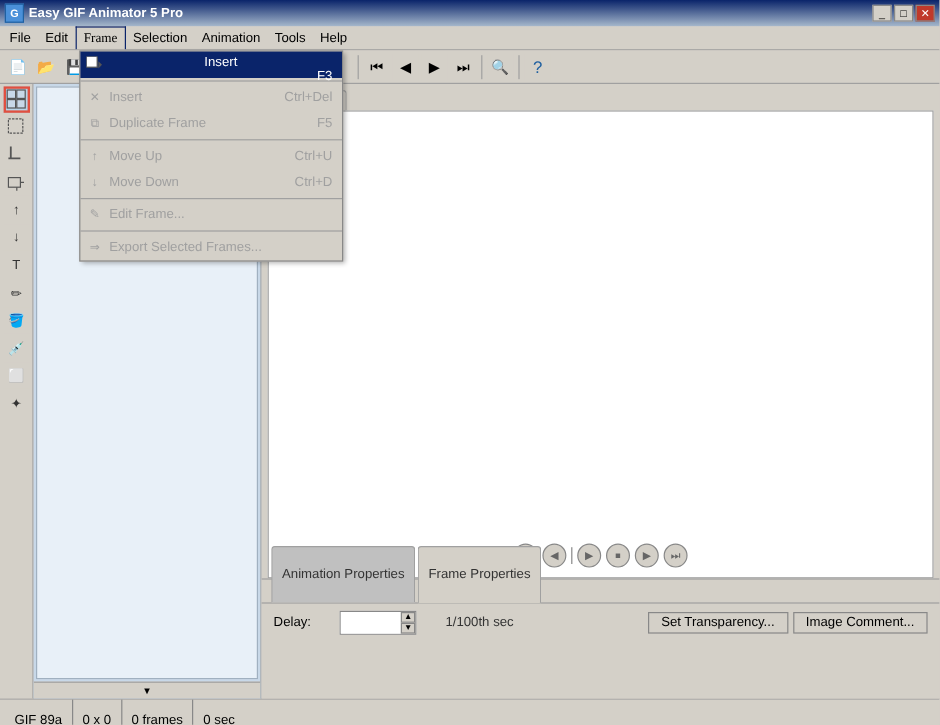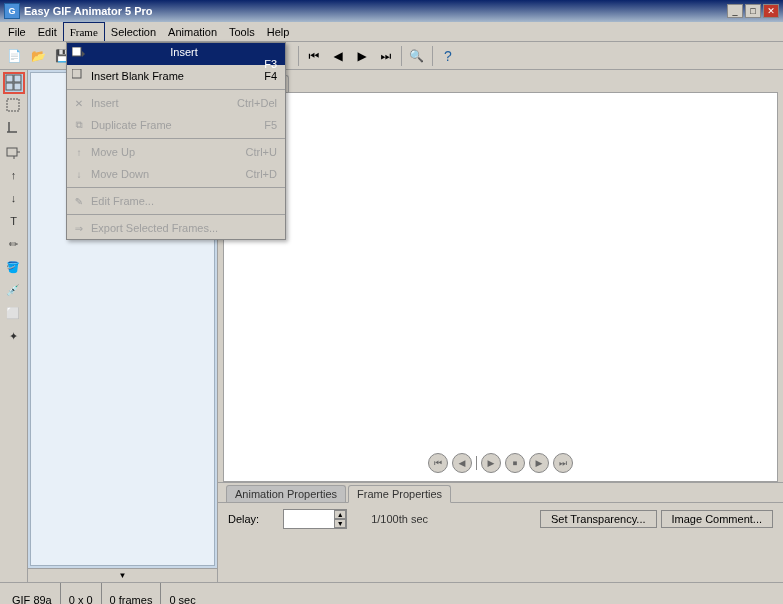--- a/index.html
+++ b/index.html
@@ -175,21 +175,21 @@
       align-items: flex-end;
       height: 20px;
       border-bottom: 1px solid #a0a0a0;
       padding-left: 8px;
       gap: 2px;
     }
     .props-tab {
       background: #c0c0c0;
       border: 1px solid #a0a0a0;
       border-bottom: none;
-      padding: 2px 8px;
+      padding: 17px 8px;
       font-size: 11px;
       cursor: pointer;
       border-radius: 3px 3px 0 0;
       color: #333;
     }
     .props-tab.active {
       background: #d4d0c8;
       border-bottom: 1px solid #d4d0c8;
       margin-bottom: -1px;
     }
@@ -472,29 +472,20 @@
   <div class="dropdown-item highlighted">
     <span class="item-icon">
       <svg width="14" height="14" viewBox="0 0 14 14">
           <rect x="0" y="0" width="9" height="9" fill="white" stroke="#555" stroke-width="1"></rect>
           <polygon points="10,4 13,7 10,10" fill="#555"></polygon>
         </svg>
     </span>
     <span>Insert</span>
     <span class="shortcut">F3</span>
   </div>
-  <div class="dropdown-item">
-    <span class="item-icon">
-      <svg width="14" height="14" viewBox="0 0 14 14">
-          <rect x="0" y="0" width="9" height="9" fill="none" stroke="#555" stroke-width="1"></rect>
-        </svg>
-    </span>
-    <span>Insert Blank Frame</span>
-    <span class="shortcut">F4</span>
-  </div>
   <div class="dropdown-separator"></div>
   <div class="dropdown-item disabled">
     <span class="item-icon">✕</span>
     <span>Insert</span>
     <span class="shortcut">Ctrl+Del</span>
   </div>
   <div class="dropdown-item disabled">
     <span class="item-icon">⧉</span>
     <span>Duplicate Frame</span>
     <span class="shortcut">F5</span>

